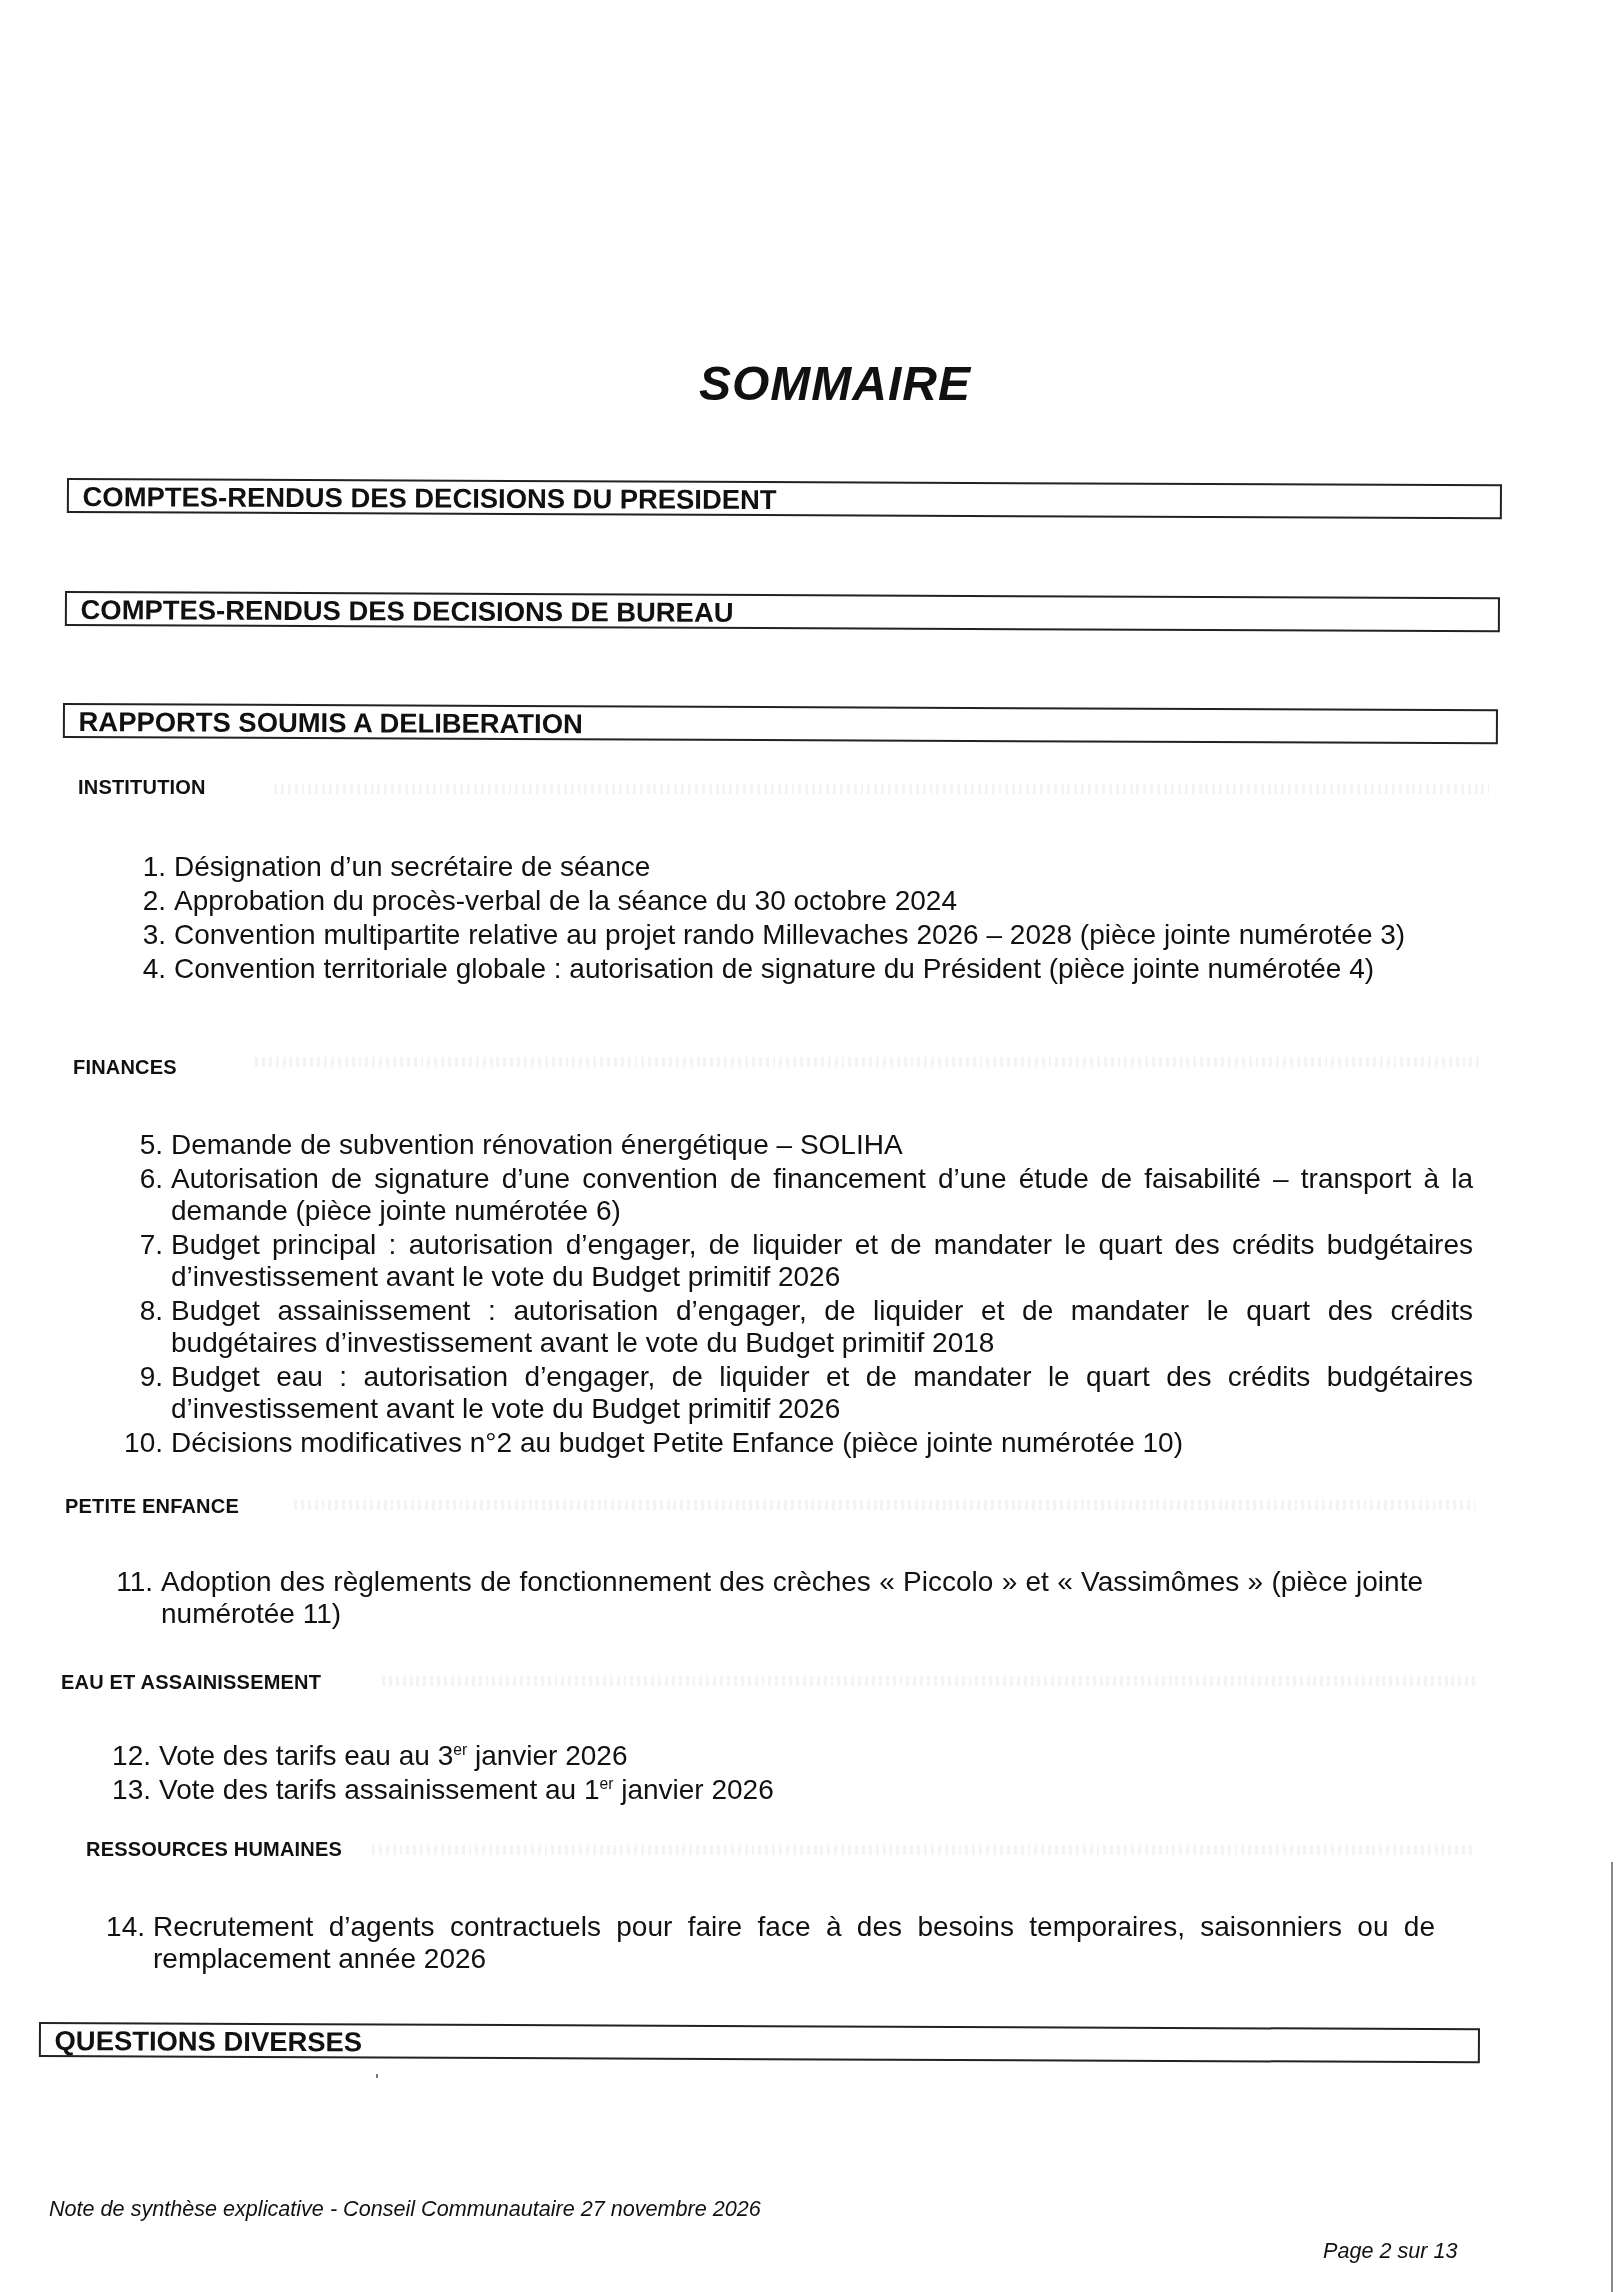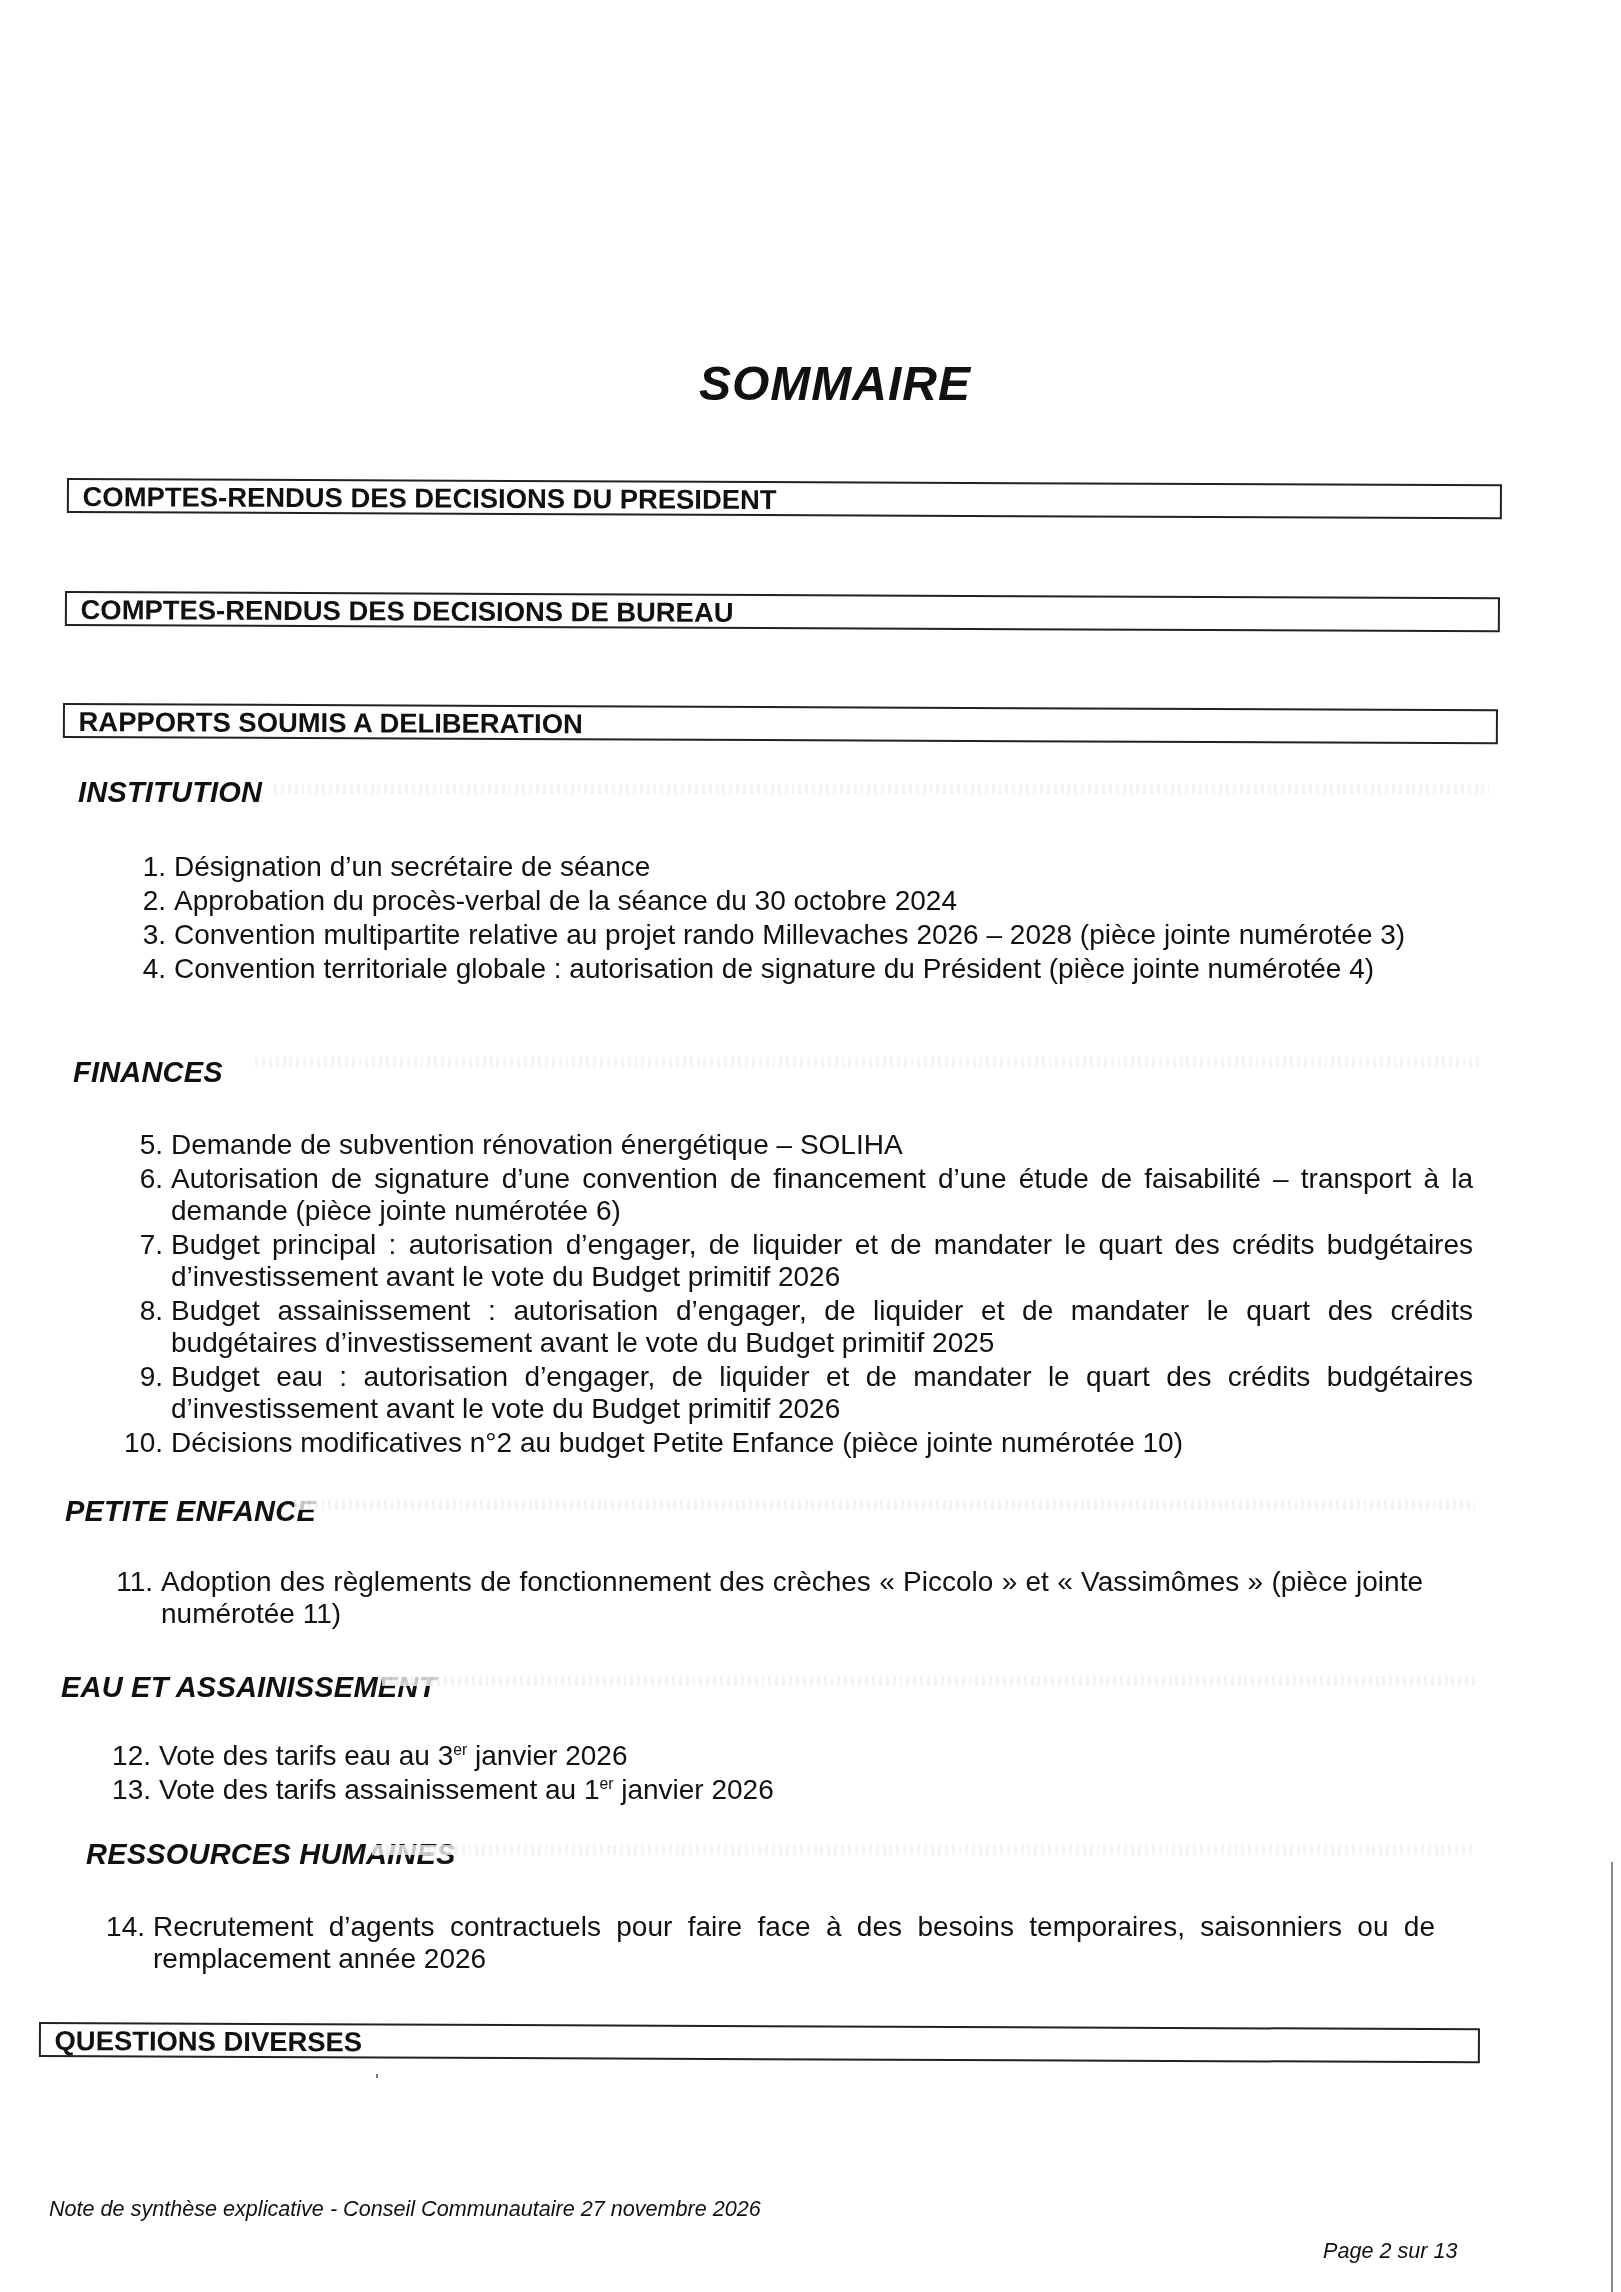--- a/index.html
+++ b/index.html
@@ -19,21 +19,21 @@
     .boxhead {
       position: absolute; border: 2px solid #222; height: 35px; box-sizing: border-box;
       font-weight: bold; font-size: 27.4px; line-height: 33px; padding-left: 13.7px;
       transform-origin: left top;
     }
     .box1 { left: 67px; top: 478px; width: 1435px; transform: rotate(0.25deg); }
     .box2 { left: 65px; top: 591px; width: 1435px; transform: rotate(0.25deg); }
     .box3 { left: 63px; top: 703px; width: 1435px; transform: rotate(0.25deg); }
     .box4 { left: 39px; top: 2022px; width: 1441px; transform: rotate(0.25deg); }
     .section-head {
-      position: absolute; font-weight: bold; font-size: 29px; letter-spacing: 0.2px; font-style: italic;
+      position: absolute; font-weight: bold; font-size: 20px; letter-spacing: 0.2px;
     }
     .section-rule {
       position: absolute; height: 9.8px;
       background: repeating-linear-gradient(90deg, #f1f1f1 0 2.9px, #ffffff 2.9px 6.9px);
       opacity: 0.8;
     }
     ol.items {
       position: absolute; margin: 0; padding: 0; list-style: none;
       font-size: 28px; line-height: 32px;
     }
@@ -74,21 +74,21 @@
   <li><span class="num">3.</span><span>Convention multipartite relative au projet rando Millevaches 2026 – 2028 (pièce jointe numérotée 3)</span></li>
   <li><span class="num">4.</span><span>Convention territoriale globale : autorisation de signature du Président (pièce jointe numérotée 4)</span></li>
 </ol>
 
 <div class="section-head" style="left:73px; top:1056px;">FINANCES</div>
 <div class="section-rule" style="left:255px; top:1057px; width:1225px;"></div>
 <ol class="items" style="left:120px; top:1129px; width:1353px;">
   <li><span class="num">5.</span><span>Demande de subvention rénovation énergétique – SOLIHA</span></li>
   <li><span class="num">6.</span><span>Autorisation de signature d’une convention de financement d’une étude de faisabilité – transport à la demande (pièce jointe numérotée 6)</span></li>
   <li><span class="num">7.</span><span>Budget principal : autorisation d’engager, de liquider et de mandater le quart des crédits budgétaires d’investissement avant le vote du Budget primitif 2026</span></li>
-  <li><span class="num">8.</span><span>Budget assainissement : autorisation d’engager, de liquider et de mandater le quart des crédits budgétaires d’investissement avant le vote du Budget primitif 2025</span></li>
+  <li><span class="num">8.</span><span>Budget assainissement : autorisation d’engager, de liquider et de mandater le quart des crédits budgétaires d’investissement avant le vote du Budget primitif 2018</span></li>
   <li><span class="num">9.</span><span>Budget eau : autorisation d’engager, de liquider et de mandater le quart des crédits budgétaires d’investissement avant le vote du Budget primitif 2026</span></li>
   <li><span class="num">10.</span><span>Décisions modificatives n°2 au budget Petite Enfance (pièce jointe numérotée 10)</span></li>
 </ol>
 
 <div class="section-head" style="left:65px; top:1495px;">PETITE ENFANCE</div>
 <div class="section-rule" style="left:294px; top:1500px; width:1181px;"></div>
 <ol class="items" style="left:110px; top:1566px; width:1313px;">
   <li><span class="num">11.</span><span>Adoption des règlements de fonctionnement des crèches « Piccolo » et « Vassimômes » (pièce jointe numérotée 11)</span></li>
 </ol>
 

